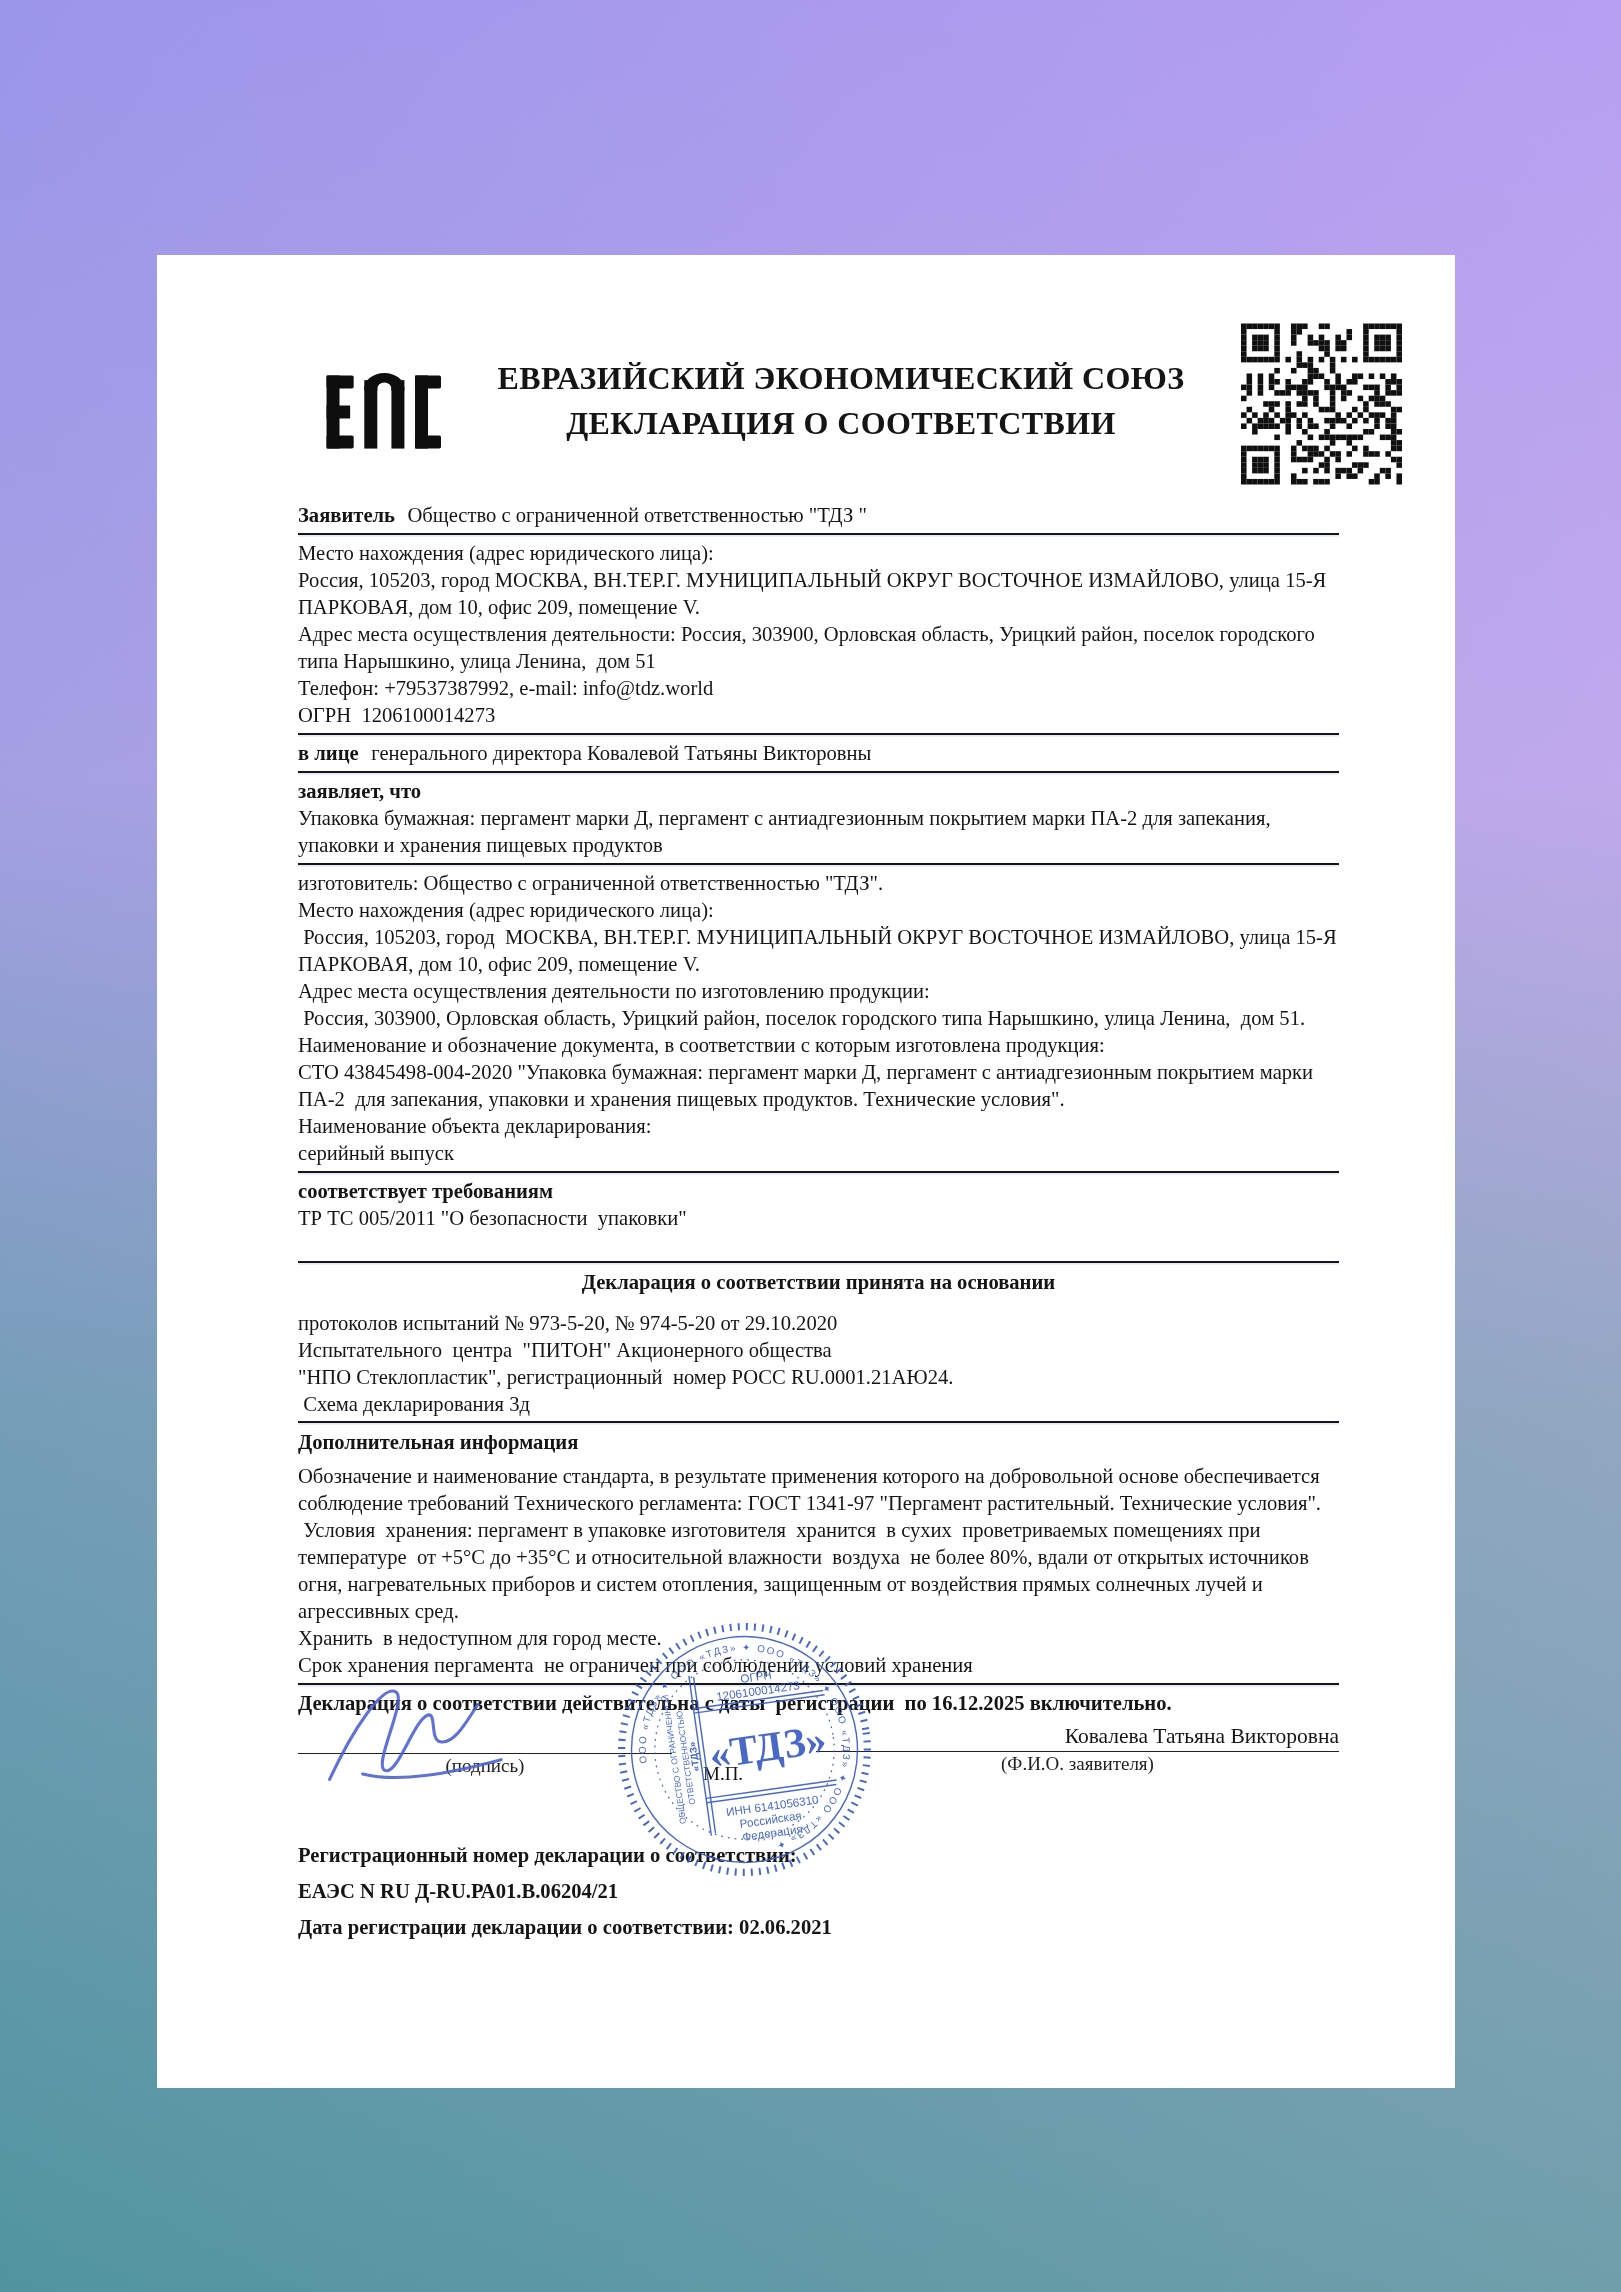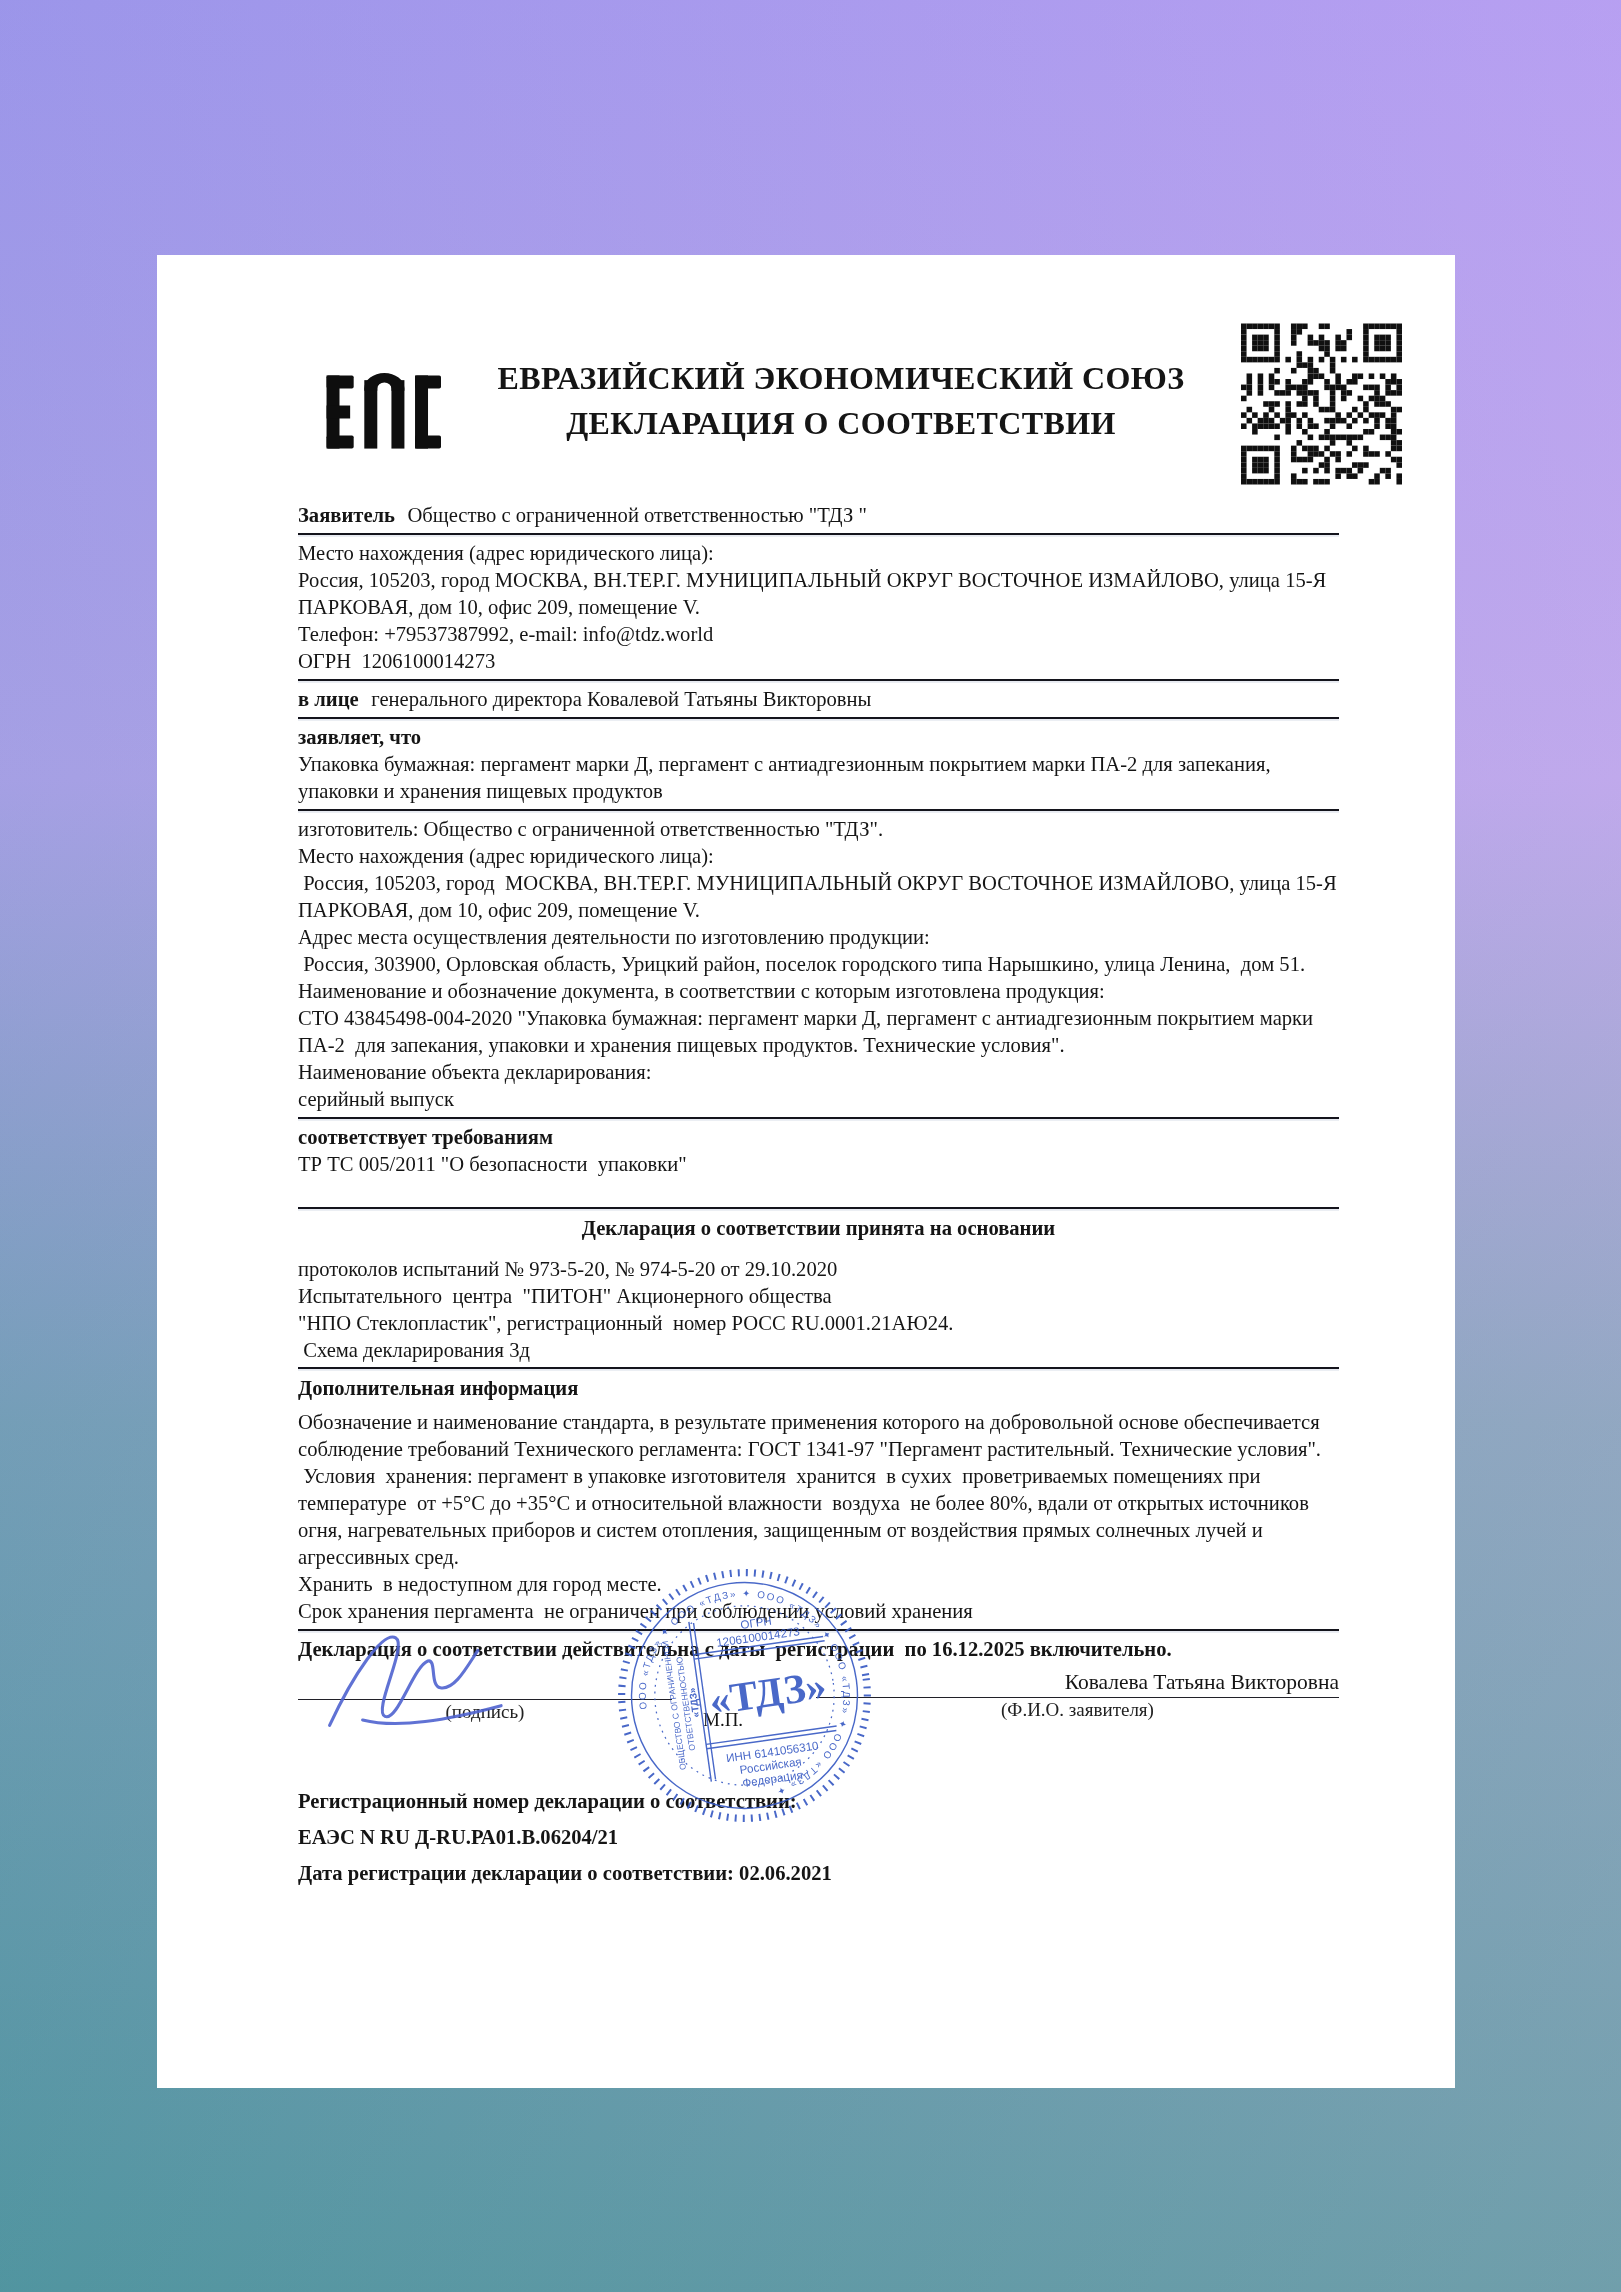--- a/index.html
+++ b/index.html
@@ -433,20 +433,21 @@
         <rect x="168" y="168" width="6" height="6" fill="#101010"></rect>
       </svg>
   </div>
 
   <p class="para"><span class="lbl">Заявитель</span><span>Общество с ограниченной ответственностью "ТДЗ "</span></p>
   <div class="hr"></div>
 
   <div>
     <p class="para">Место нахождения (адрес юридического лица):</p>
     <p class="para">Россия, 105203, город МОСКВА, ВН.ТЕР.Г. МУНИЦИПАЛЬНЫЙ ОКРУГ ВОСТОЧНОЕ ИЗМАЙЛОВО, улица 15-Я ПАРКОВАЯ, дом 10, офис 209, помещение V.</p>
+    <p class="para">Адрес места осуществления деятельности: Россия, 303900, Орловская область, Урицкий район, поселок городского типа Нарышкино, улица Ленина,  дом 51</p>
     <p class="para">Телефон: +79537387992, e-mail: info@tdz.world</p>
     <p class="para">ОГРН  1206100014273</p>
   </div>
   <div class="hr"></div>
 
   <p class="para"><span class="lbl">в лице</span><span>генерального директора Ковалевой Татьяны Викторовны</span></p>
   <div class="hr"></div>
 
   <p class="para b">заявляет, что</p>
   <p class="para">Упаковка бумажная: пергамент марки Д, пергамент с антиадгезионным покрытием марки ПА-2 для запекания, упаковки и хранения пищевых продуктов</p>

